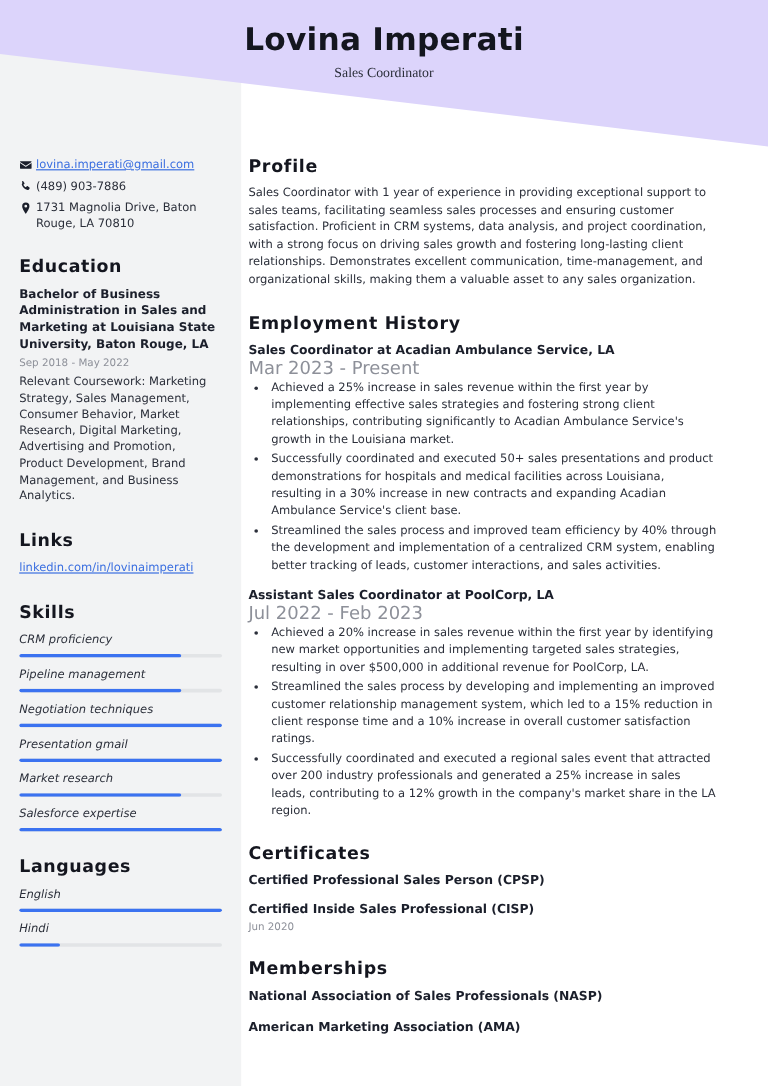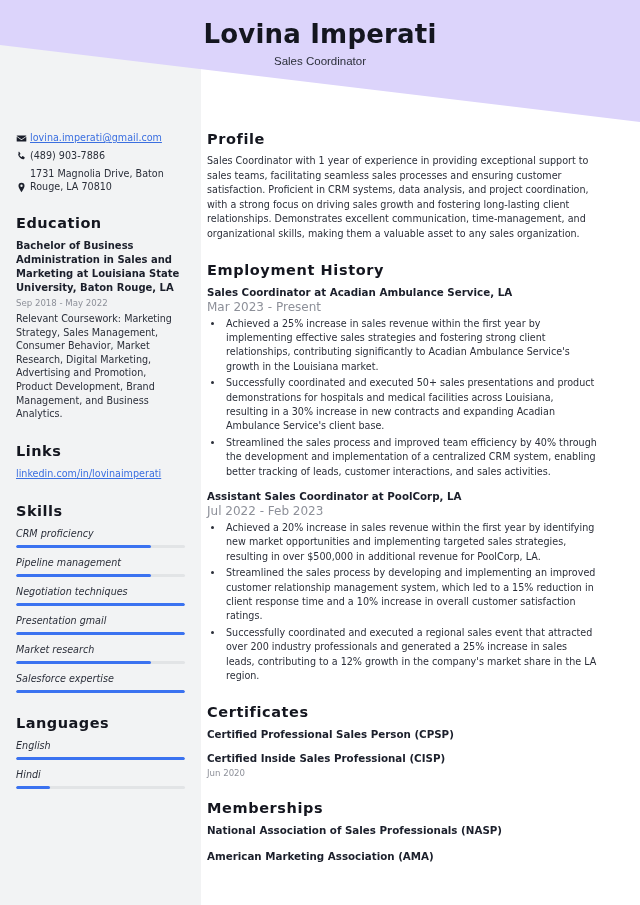--- a/index.html
+++ b/index.html
@@ -40,21 +40,21 @@
   .name {
     font-family: "DejaVu Sans", sans-serif;
     font-size: 26px;
     font-weight: bold;
     color: #14161f;
     letter-spacing: 0.2px;
     line-height: 32px;
     margin: 0;
   }
   .job-title {
-    font-family: Liberation Sans, sans-serif;
+    font-family: Liberation Serif, serif;
     font-size: 11.5px;
     color: #2b2f3a;
     margin: 4px 0 0 0;
     line-height: 14px;
   }
 
   
   .sidebar {
     position: absolute;
     top: 0; left: 0;
@@ -68,21 +68,21 @@
   .sidebar-inner {
     padding-top: 131px;
   }
   .contact-list {
     margin: 0;
     padding: 0;
     list-style: none;
   }
   .contact-item {
     display: flex;
-    align-items: flex-end;
+    align-items: flex-start;
     margin-bottom: 5px;
     font-size: 9.6px;
     line-height: 13px;
     color: #2b2f3a;
   }
   .contact-icon {
     width: 14px;
     min-width: 14px;
     padding-top: 1px;
     color: #1b1f2b;
@@ -187,21 +187,21 @@
     text-align: left;
   }
   .job-heading {
     font-size: 10.3px;
     font-weight: bold;
     color: #1b1f2b;
     line-height: 15px;
     margin: 0;
   }
   .job-dates {
-    font-size: 12px;
+    font-size: 15px;
     color: #8d9099;
     line-height: 13px;
     margin: 1px 0 3px 0;
   }
   ul.bullets {
     margin: 0 0 10px 0;
     padding-left: 17px;
   }
   ul.bullets li {
     font-size: 9.6px;

